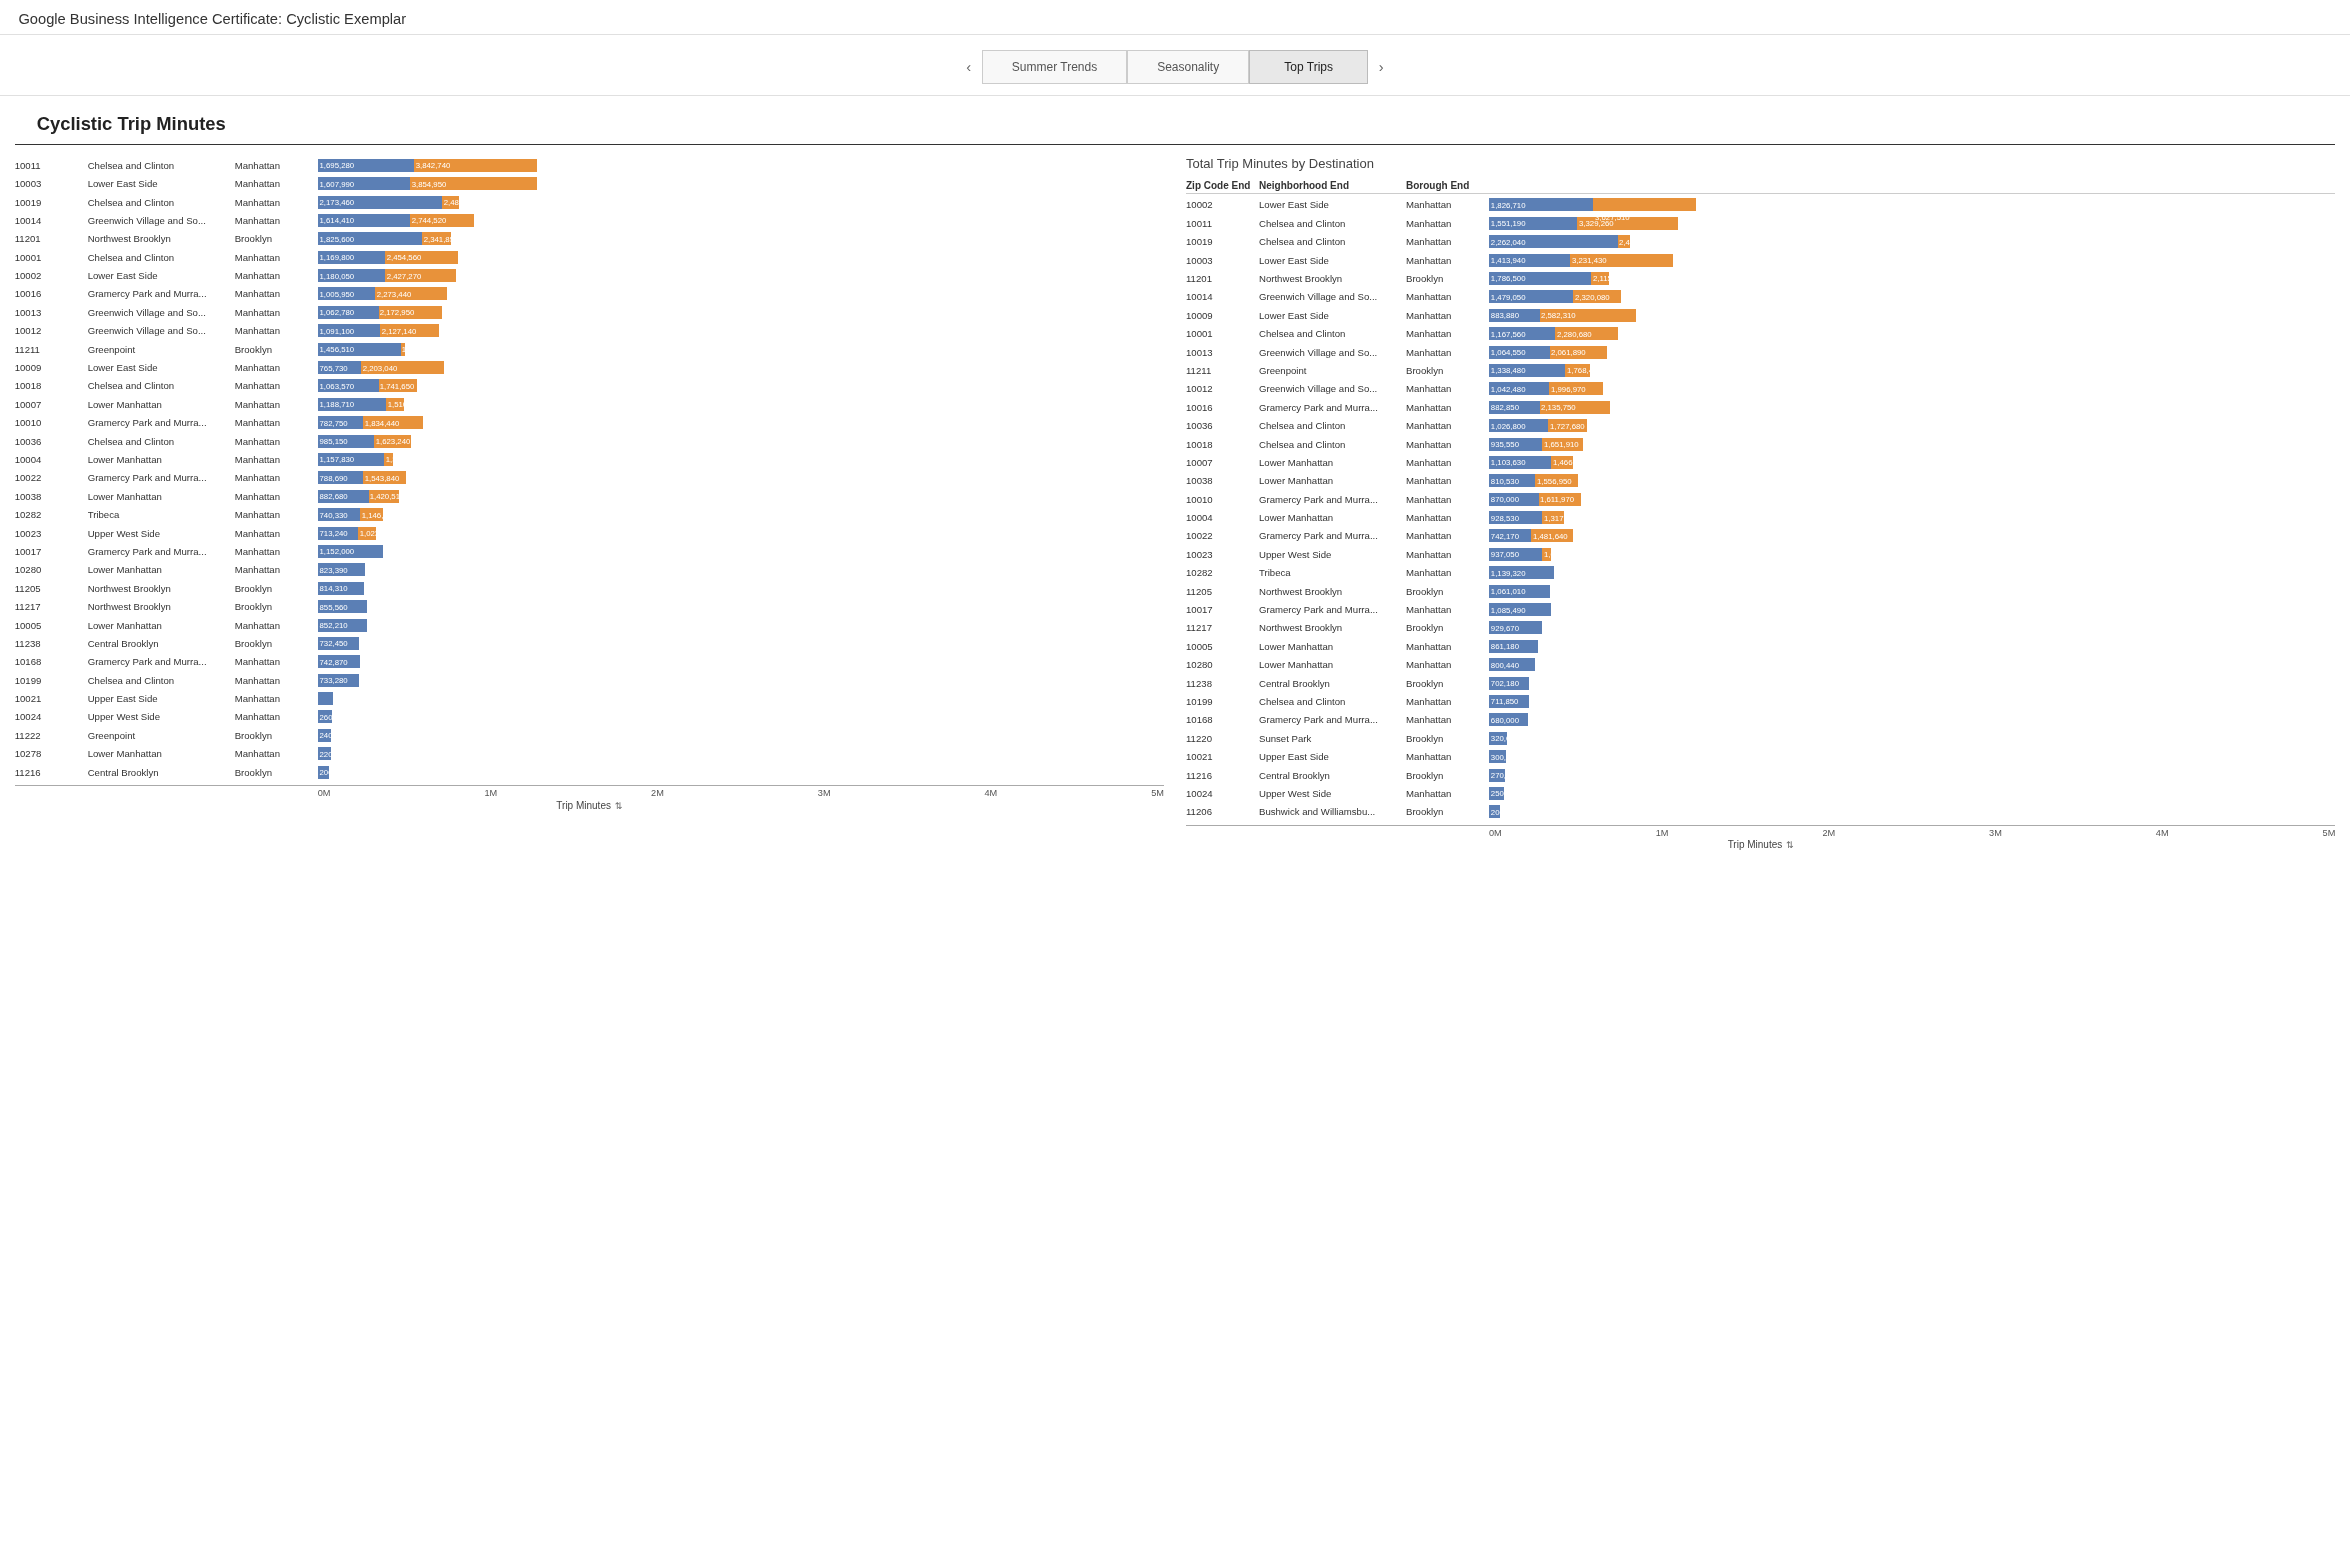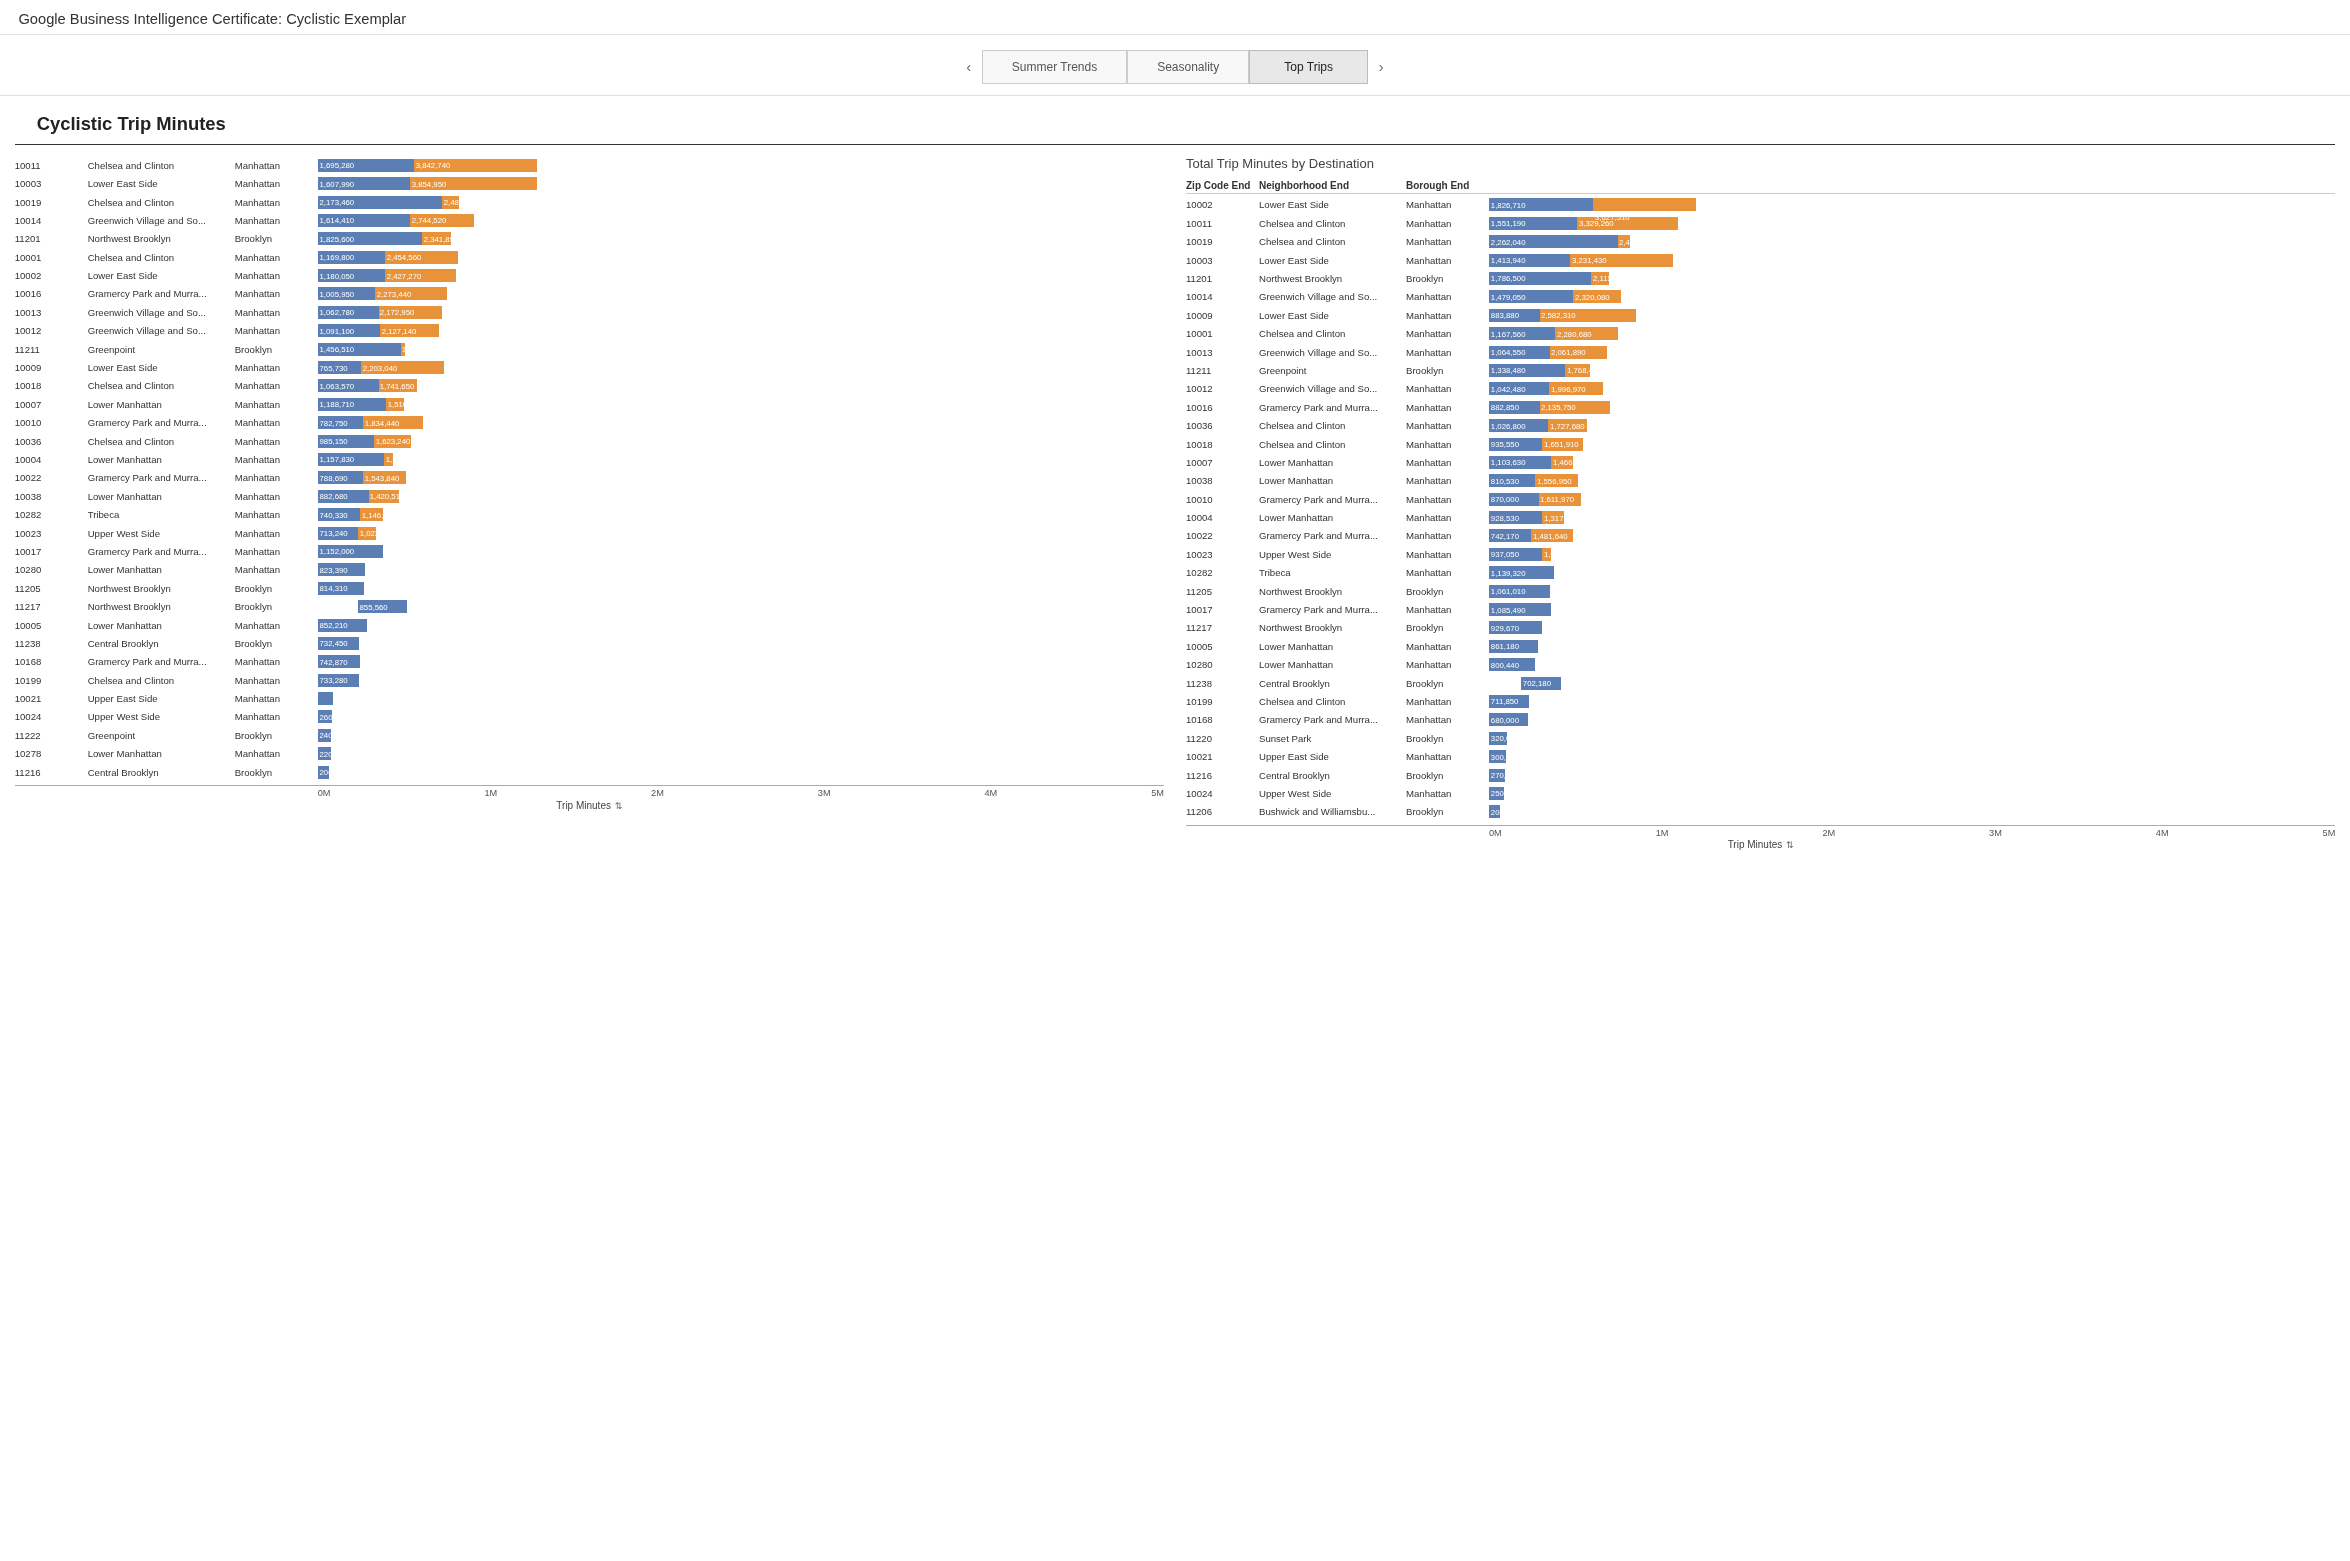--- a/index.html
+++ b/index.html
@@ -467,21 +467,21 @@
               <div class="bar-blue" style="width: 46px; height: 13px; position: absolute; left: 0px; top: 0px; z-index: 2;"></div>
               <span style="position: absolute; font-size: 7.8px; color: rgb(255, 255, 255); top: 50%; transform: translateY(-50%); left: 1.8px; white-space: nowrap; z-index: 4;">814,310</span>
             </div>
           </div>
         </div>
         <div class="data-row">
           <span class="cell-zip">11217</span>
           <span class="cell-neighborhood">Northwest Brooklyn</span>
           <span class="cell-borough">Brooklyn</span>
           <div class="bar-area">
-            <div class="bar-wrapper" style="width: 285px; position: relative; height: 13px; margin-left: 40px;">
+            <div class="bar-wrapper" style="width: 285px; position: relative; height: 13px;">
               <div class="bar-blue" style="width: 49px; height: 13px; position: absolute; left: 0px; top: 0px; z-index: 2;"></div>
               <span style="position: absolute; font-size: 7.8px; color: rgb(255, 255, 255); top: 50%; transform: translateY(-50%); left: 1.8px; white-space: nowrap; z-index: 4;">855,560</span>
             </div>
           </div>
         </div>
         <div class="data-row">
           <span class="cell-zip">10005</span>
           <span class="cell-neighborhood">Lower Manhattan</span>
           <span class="cell-borough">Manhattan</span>
           <div class="bar-area">
@@ -929,21 +929,21 @@
               <div class="bar-blue" style="width: 46px; height: 13px; position: absolute; left: 0px; top: 0px; z-index: 2;"></div>
               <span style="position: absolute; font-size: 7.8px; color: rgb(255, 255, 255); top: 50%; transform: translateY(-50%); left: 1.8px; white-space: nowrap; z-index: 4;">800,440</span>
             </div>
           </div>
         </div>
         <div class="data-row">
           <span class="cell-zip">11238</span>
           <span class="cell-neighborhood">Central Brooklyn</span>
           <span class="cell-borough">Brooklyn</span>
           <div class="bar-area">
-            <div class="bar-wrapper" style="width: 285px; position: relative; height: 13px; margin-left: 32px;">
+            <div class="bar-wrapper" style="width: 285px; position: relative; height: 13px;">
               <div class="bar-blue" style="width: 40px; height: 13px; position: absolute; left: 0px; top: 0px; z-index: 2;"></div>
               <span style="position: absolute; font-size: 7.8px; color: rgb(255, 255, 255); top: 50%; transform: translateY(-50%); left: 1.8px; white-space: nowrap; z-index: 4;">702,180</span>
             </div>
           </div>
         </div>
         <div class="data-row">
           <span class="cell-zip">10199</span>
           <span class="cell-neighborhood">Chelsea and Clinton</span>
           <span class="cell-borough">Manhattan</span>
           <div class="bar-area">

